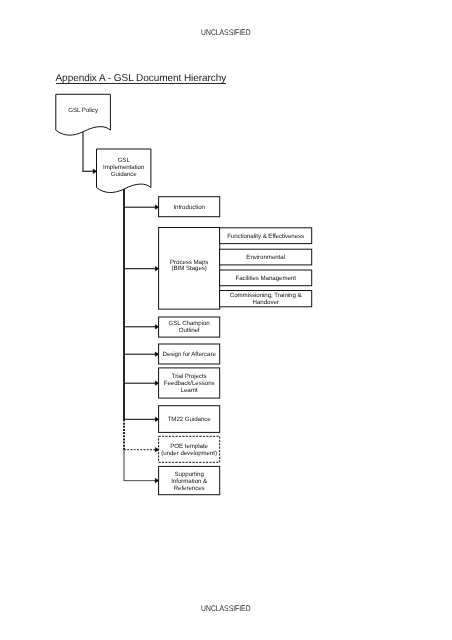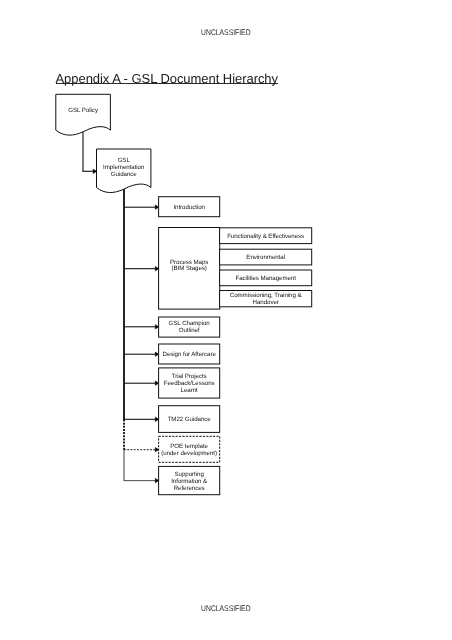--- a/index.html
+++ b/index.html
@@ -2,21 +2,21 @@
 <html><head>
 <meta charset="utf-8">
 <style>
   html,body{margin:0;padding:0;background:#fff;}
   body{width:452px;height:640px;font-family:"Liberation Sans",sans-serif;position:relative;overflow:hidden;-webkit-font-smoothing:antialiased;text-rendering:geometricPrecision;}
   .page{position:absolute;left:0;top:0;width:452px;height:640px;transform:translateZ(0);}
   .hdr{position:absolute;left:0;width:452px;text-align:center;font-size:8.2px;color:#2b2b2b;}
   .hdr span{display:inline-block;transform:scaleX(0.83);transform-origin:center;}
   #header-text{top:28px;}
   #footer-text{top:604px;}
-  #appendix-title{position:absolute;left:55.5px;top:75.1px;font-size:13px;color:#1a1a1a;letter-spacing:-0.05px;
+  #appendix-title{position:absolute;left:55.5px;top:75.1px;font-size:10px;color:#1a1a1a;letter-spacing:-0.05px;
      border-bottom:1px solid #2a2a2a;padding-bottom:0px;display:inline-block;line-height:7.8px;}
   svg.flow{position:absolute;left:0;top:0;width:452px;height:640px;overflow:visible;-webkit-font-smoothing:antialiased;}
   svg.flow text{-webkit-font-smoothing:antialiased;}
   svg.flow{transform:translateZ(0);}
   svg.flow g[data-name^="node-"]{cursor:default;}
   .nodelabel{font-family:"Liberation Sans",sans-serif;-webkit-font-smoothing:antialiased;font-size:6.15px;fill:#161616;text-anchor:middle;letter-spacing:-0.05px;}
 </style>
 </head>
 <body>
 

